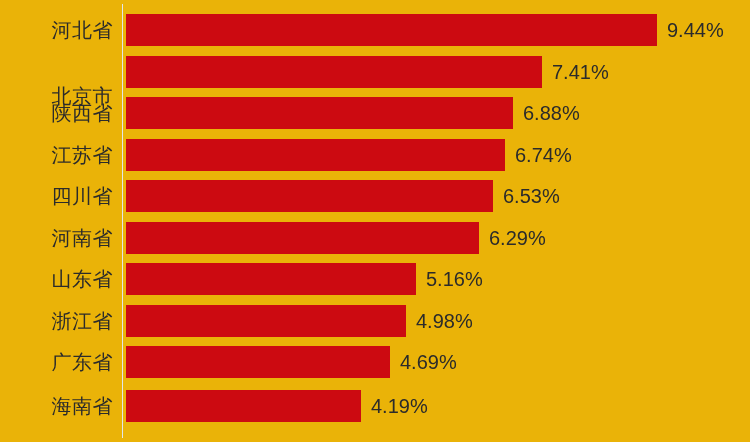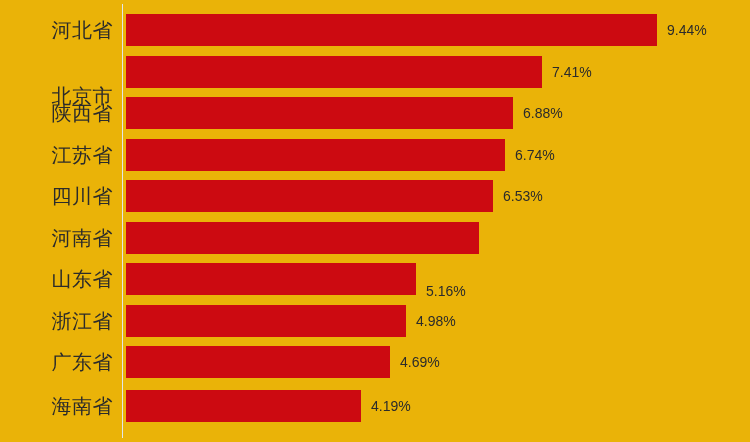--- a/index.html
+++ b/index.html
@@ -61,21 +61,21 @@
     left: 126px;
     top: 0;
     height: 32px;
     background: #cc0a11;
   }
   .val-label {
     position: absolute;
     top: 0;
     height: 32px;
     line-height: 32px;
-    font-size: 14px;
+    font-size: 20px;
     color: #2b2b2b;
     white-space: nowrap;
   }
 </style>
 </head>
 <body>
 
 <div id="chart-root">
 
   <div class="axis-line"></div>
@@ -102,25 +102,26 @@
         <div class="val-label" style="left: 515px;">6.74%</div>
       </div>
       <div class="row" style="top: 180px;">
         <div class="cat-label" style="width: 113px;">四川省</div>
         <div class="bar" style="left: 126px; width: 367px; background: rgb(204, 10, 17);"></div>
         <div class="val-label" style="left: 503px;">6.53%</div>
       </div>
       <div class="row" style="top: 221.5px;">
         <div class="cat-label" style="width: 113px;">河南省</div>
         <div class="bar" style="left: 126px; width: 353px; background: rgb(204, 10, 17);"></div>
+        <div class="val-label" style="left: 489px;">6.29%</div>
       </div>
       <div class="row" style="top: 263px;">
         <div class="cat-label" style="width: 113px;">山东省</div>
         <div class="bar" style="left: 126px; width: 290px; background: rgb(204, 10, 17);"></div>
-        <div class="val-label" style="left: 426px; margin-top: 12px;">5.16%</div>
+        <div class="val-label" style="left: 426px;">5.16%</div>
       </div>
       <div class="row" style="top: 304.5px;">
         <div class="cat-label" style="width: 113px;">浙江省</div>
         <div class="bar" style="left: 126px; width: 280px; background: rgb(204, 10, 17);"></div>
         <div class="val-label" style="left: 416px;">4.98%</div>
       </div>
       <div class="row" style="top: 346px;">
         <div class="cat-label" style="width: 113px;">广东省</div>
         <div class="bar" style="left: 126px; width: 264px; background: rgb(204, 10, 17);"></div>
         <div class="val-label" style="left: 400px;">4.69%</div>

